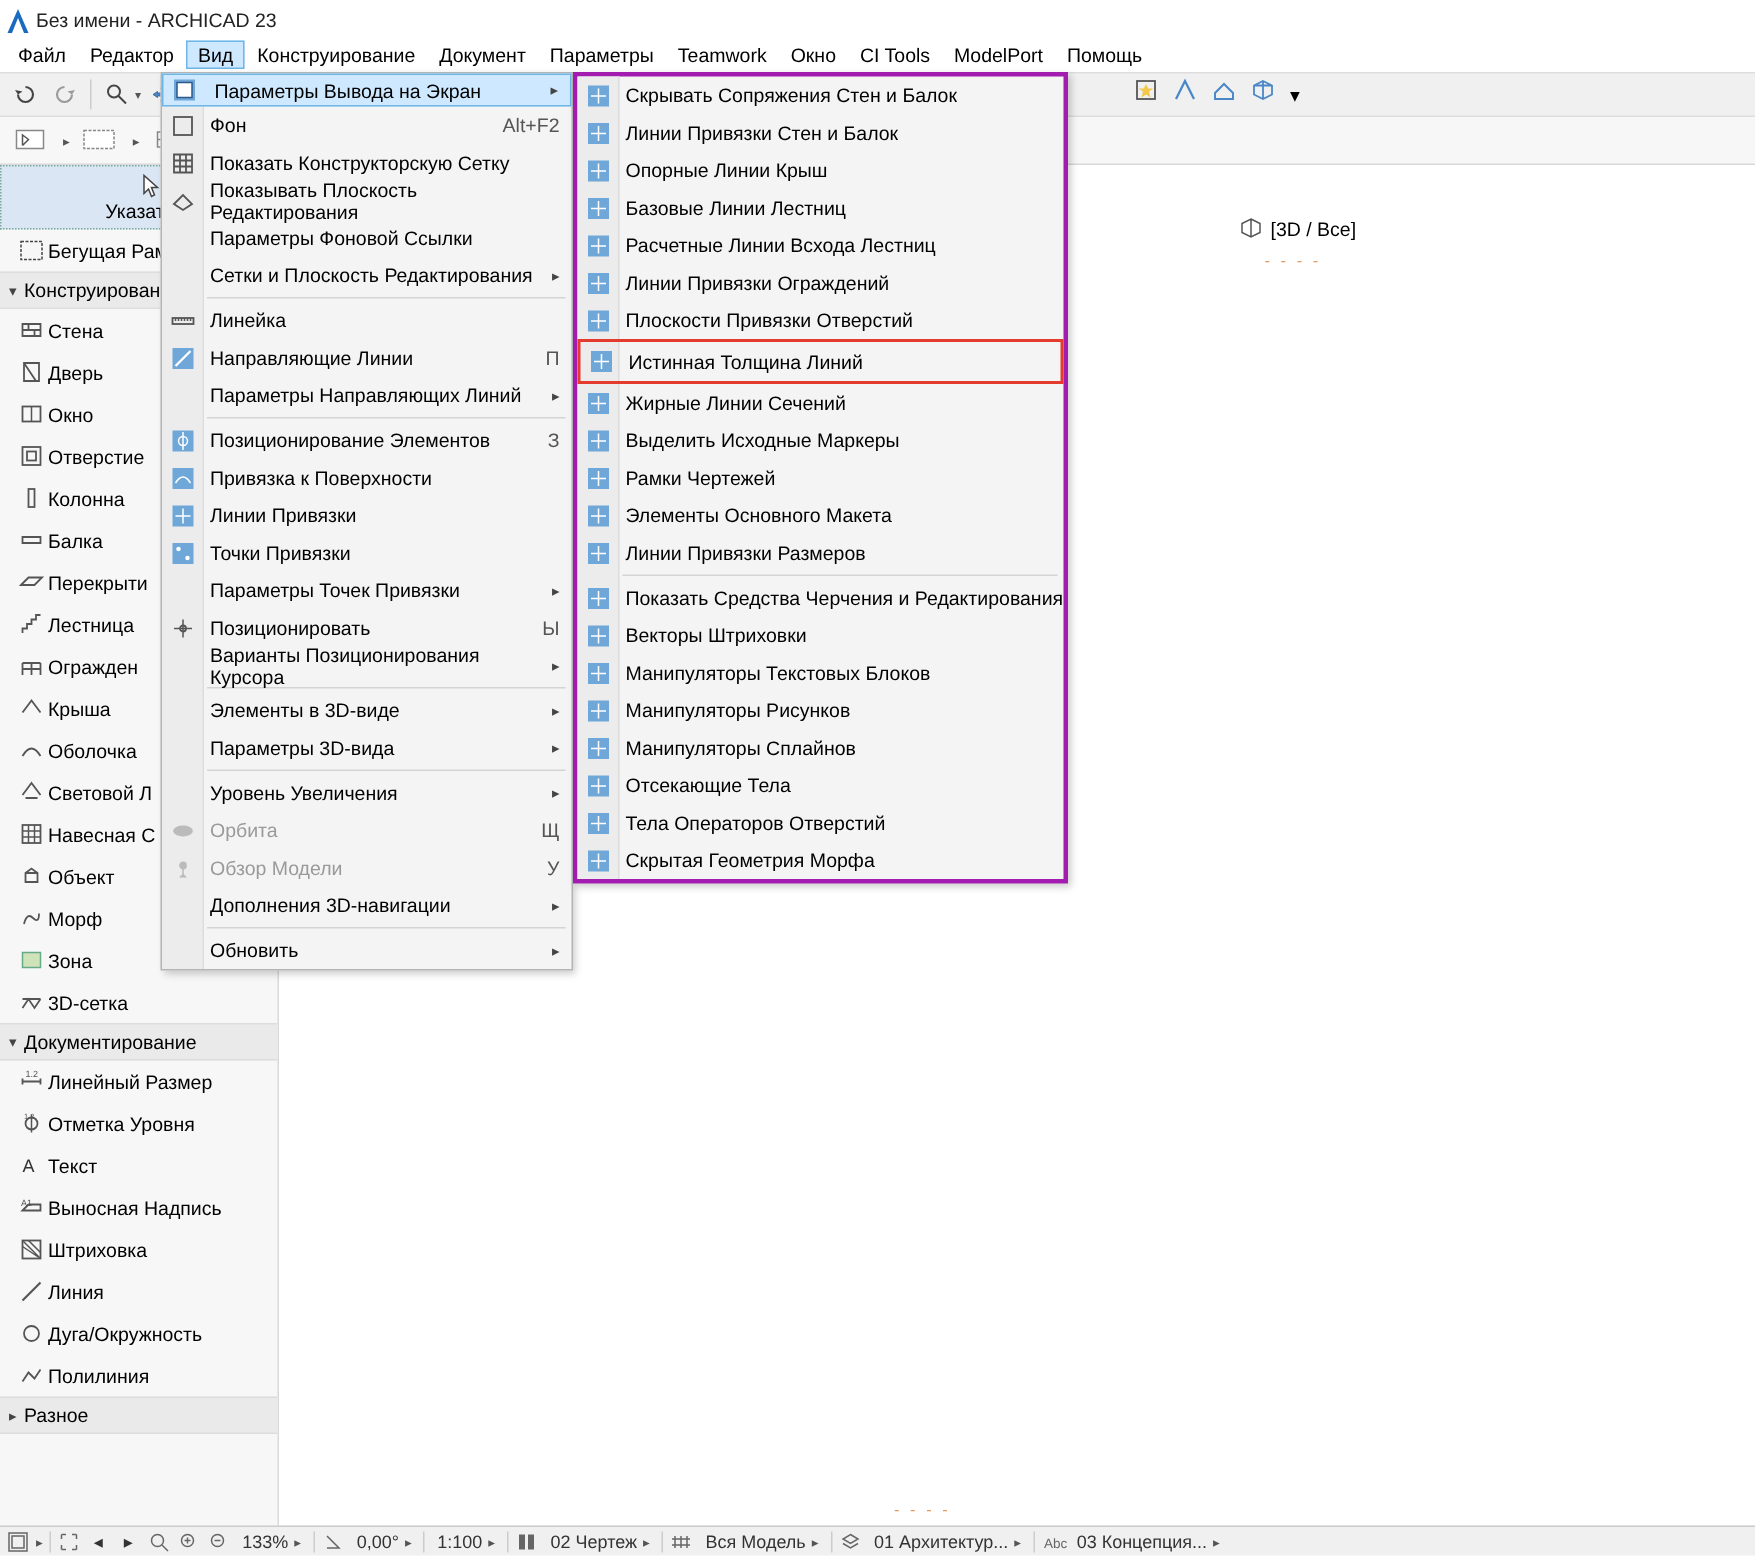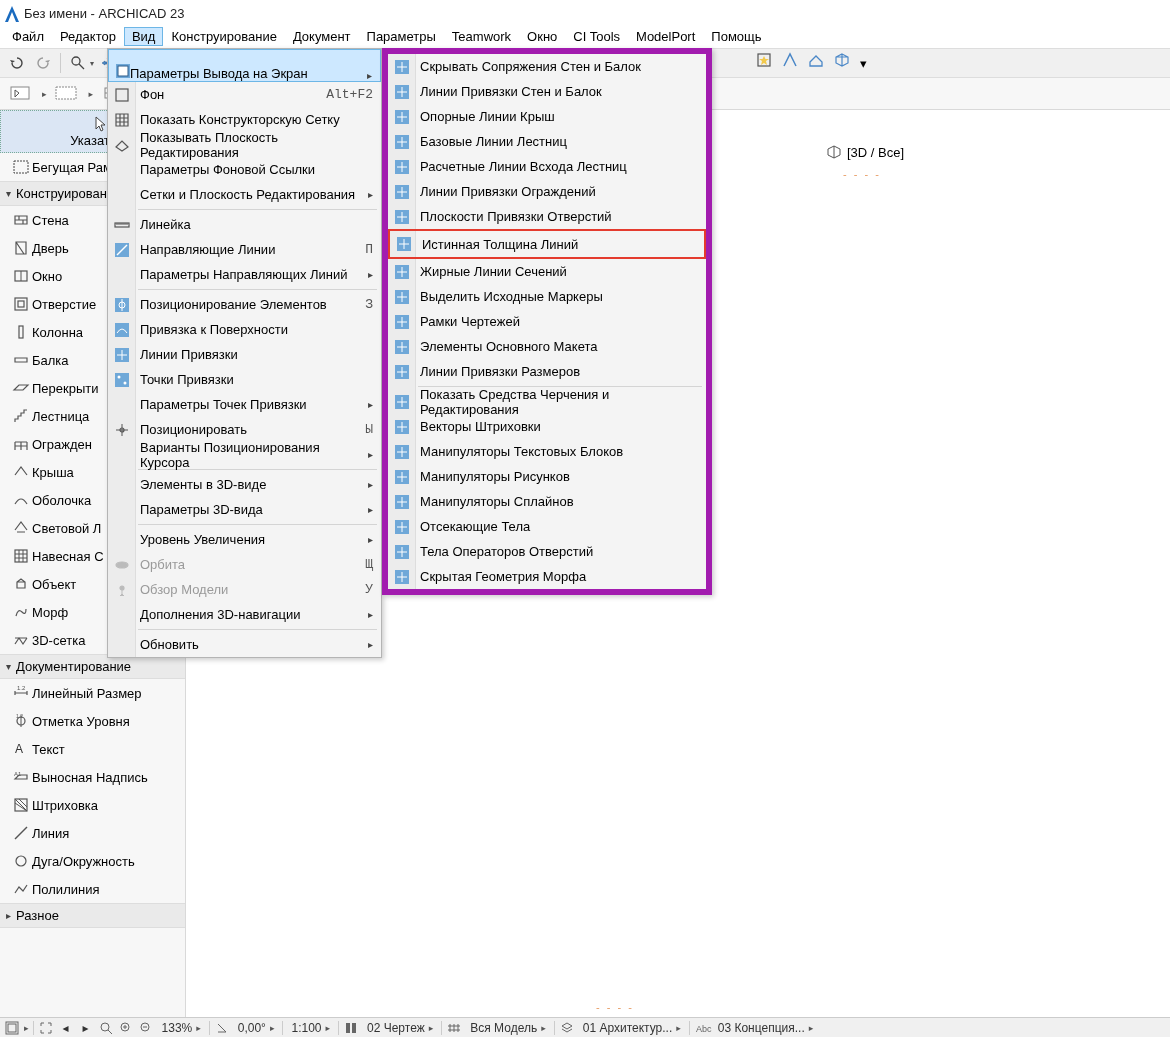--- a/index.html
+++ b/index.html
@@ -34,29 +34,29 @@
   .view-tabs { position:absolute; left:815px; top:139px; height:26px; display:flex; align-items:center; gap:6px; padding:2px 6px; }
   .view-tabs .tab { display:flex; align-items:center; gap:6px; padding:2px 6px; }
 
   .content-stripe { position:absolute; left:843px; top:168px; color:#e79b63; letter-spacing:2px; font-size:11px; }
 
   
   .dropdown { position:absolute; left:107px; top:48px; width:275px; background:#f4f4f4; border:1px solid #b4b4b4; box-shadow:2px 2px 5px rgba(0,0,0,.2); z-index:10; }
   .dropdown .icon-col { position:absolute; left:0; top:0; bottom:0; width:28px; background:#ececec; border-right:1px solid #ddd; }
   .dropdown .item { position:relative; display:flex; align-items:center; height:25px; padding-left:32px; padding-right:8px; cursor:default; }
   .dropdown .item .arrow { margin-left:auto; font-size:10px; color:#444; }
-  .dropdown .item .shortcut { margin-left:auto; color:#555;font-family:Liberation Mono, monospace; }
+  .dropdown .item .shortcut { margin-left:auto; color:#555; }
   .dropdown .item .icon { position:absolute; left:4px; width:20px; height:20px; display:flex;align-items:center;justify-content:center; }
-  .dropdown .item.active { background:#cde8ff; border:1px solid #6db6e6; height:33px; padding-left:21px;align-items:flex-end; }
+  .dropdown .item.active { background:#cde8ff; border:1px solid #6db6e6; height:22px; padding-left:34px; }
   .dropdown .sep { margin:2px 4px 2px 30px; height:1px; background:#d4d4d4; }
   .dropdown .item.disabled { color:#9a9a9a; }
   .dropdown .item.disabled .icon svg *{stroke:#bbb !important;fill:#bbb !important;}
 
   
-  .submenu { position:absolute; left:382px; top:48px; width:330px; background:#f4f4f4; border:6px solid #a21caf; box-shadow:2px 2px 5px rgba(0,0,0,.2); z-index:11; }
+  .submenu { position:absolute; left:382px; top:48px; width:330px; background:#f4f4f4; border:3px solid #a21caf; box-shadow:2px 2px 5px rgba(0,0,0,.2); z-index:11; }
   .submenu .icon-col { position:absolute; left:0; top:0; bottom:0; width:28px; background:#ececec; border-right:1px solid #ddd; }
   .submenu .item { position:relative; display:flex;align-items:center;height:25px; padding-left:32px; }
   .submenu .item .icon { position:absolute; left:4px; width:20px; height:20px; display:flex;align-items:center;justify-content:center; }
   .submenu .sep { margin:2px 4px 2px 30px; height:1px; background:#d4d4d4; }
   .submenu .item.highlighted { border:2px solid #e43b2e; height:30px; }
 
   
   .statusbar{position:absolute;left:0;bottom:0;right:0;height:20px;background:#f0f0f0;border-top:1px solid #ccc;display:flex;align-items:center;font-size:12px;color:#333;padding:0 4px;gap:4px;}
   .statusbar .cell{display:flex;align-items:center;gap:4px;padding:0 4px;}
   .statusbar .sep{width:1px;height:14px;background:#ccc;}
@@ -303,20 +303,28 @@
           <span class="icon">
             <svg width="16" height="16" viewBox="0 0 16 16">
               <path d="M3 12 Q5 4 9 8 Q13 12 13 5" fill="none" stroke="#555" stroke-width="1.2"></path>
             </svg>
           </span>
           <span>Морф</span>
         </div>
         <div class="side-item">
           <span class="icon">
             <svg width="16" height="16" viewBox="0 0 16 16">
+              <rect x="2" y="3" width="12" height="10" fill="#cfe3b8" stroke="#6a8"></rect>
+            </svg>
+          </span>
+          <span>Зона</span>
+        </div>
+        <div class="side-item">
+          <span class="icon">
+            <svg width="16" height="16" viewBox="0 0 16 16">
               <path d="M2 12 L6 6 L10 12 L14 6 M2 6h12" fill="none" stroke="#555" stroke-width="1.2"></path>
             </svg>
           </span>
           <span>3D-сетка</span>
         </div>
       </div>
 
     <div class="side-section-header">
       <span class="chev">▾</span>
       <span>Документирование</span>

